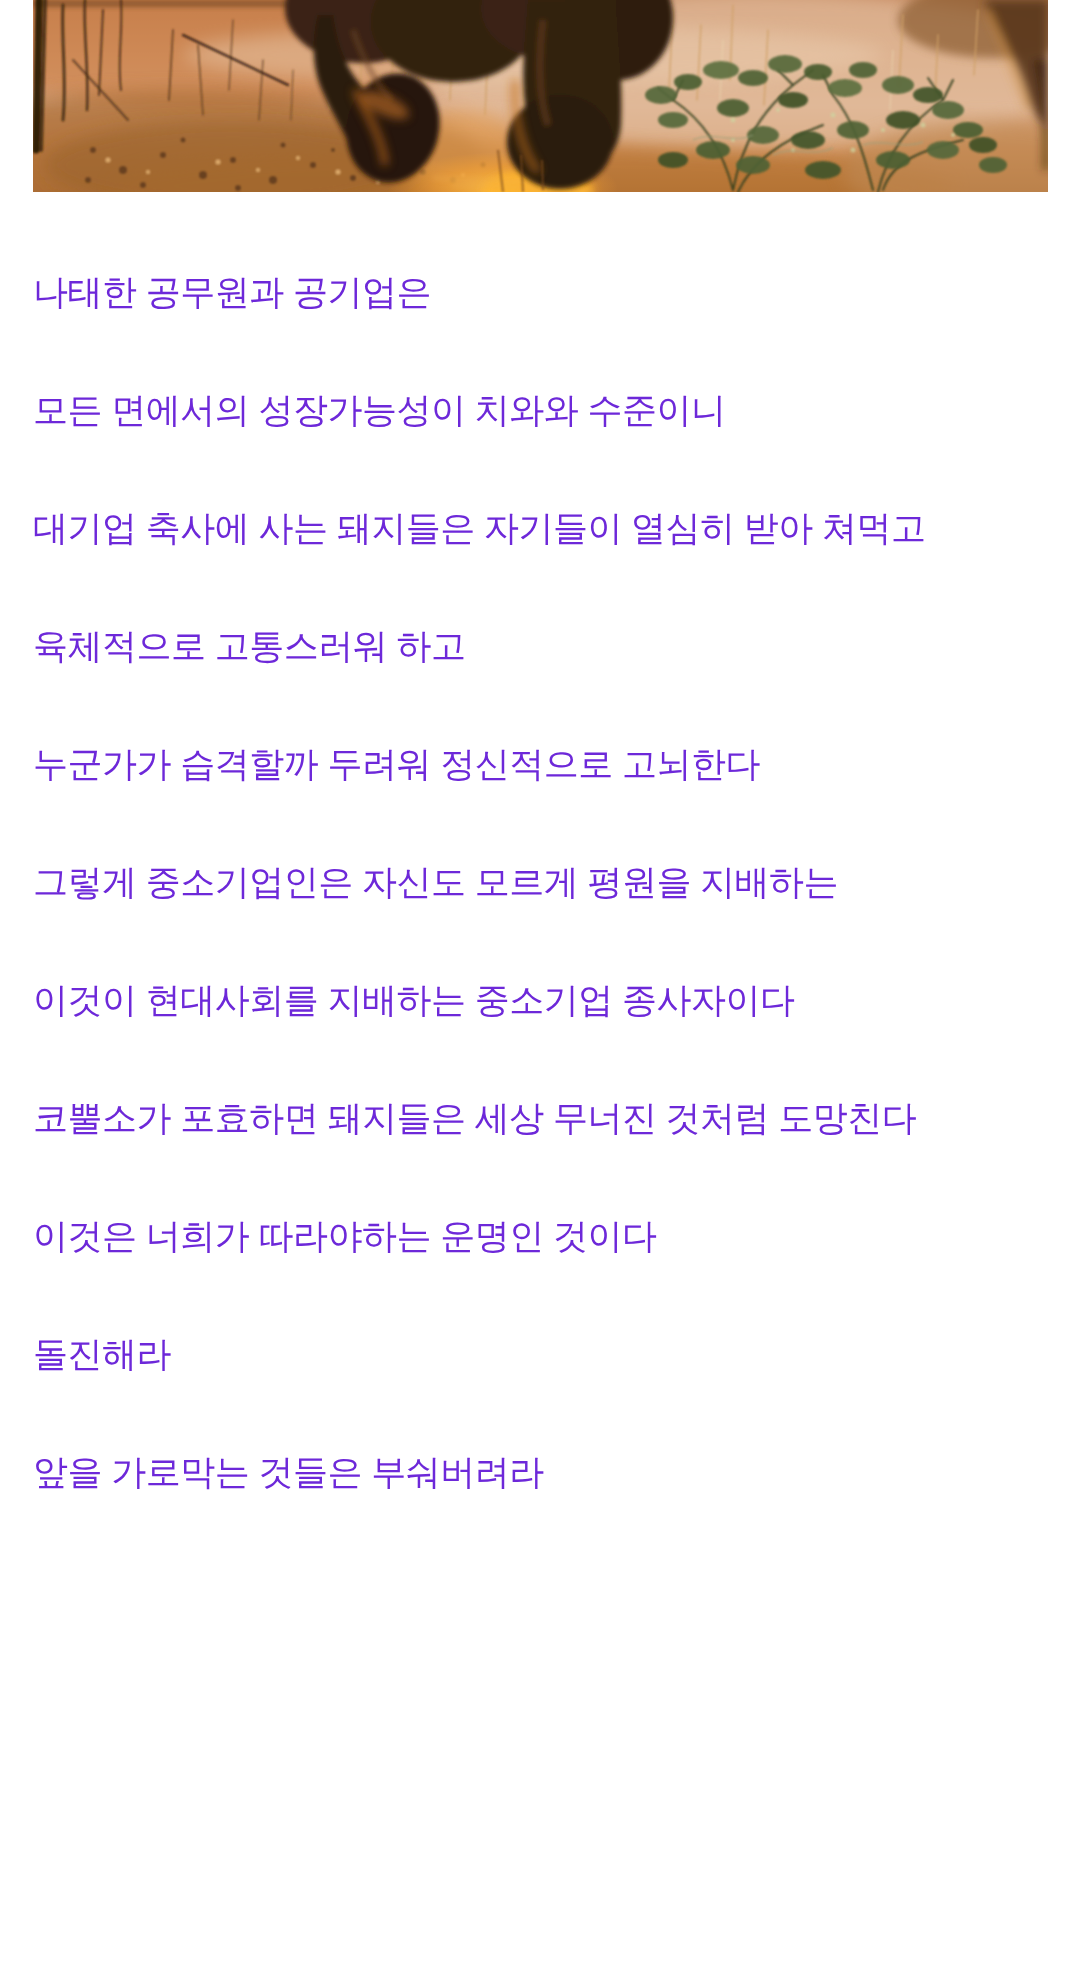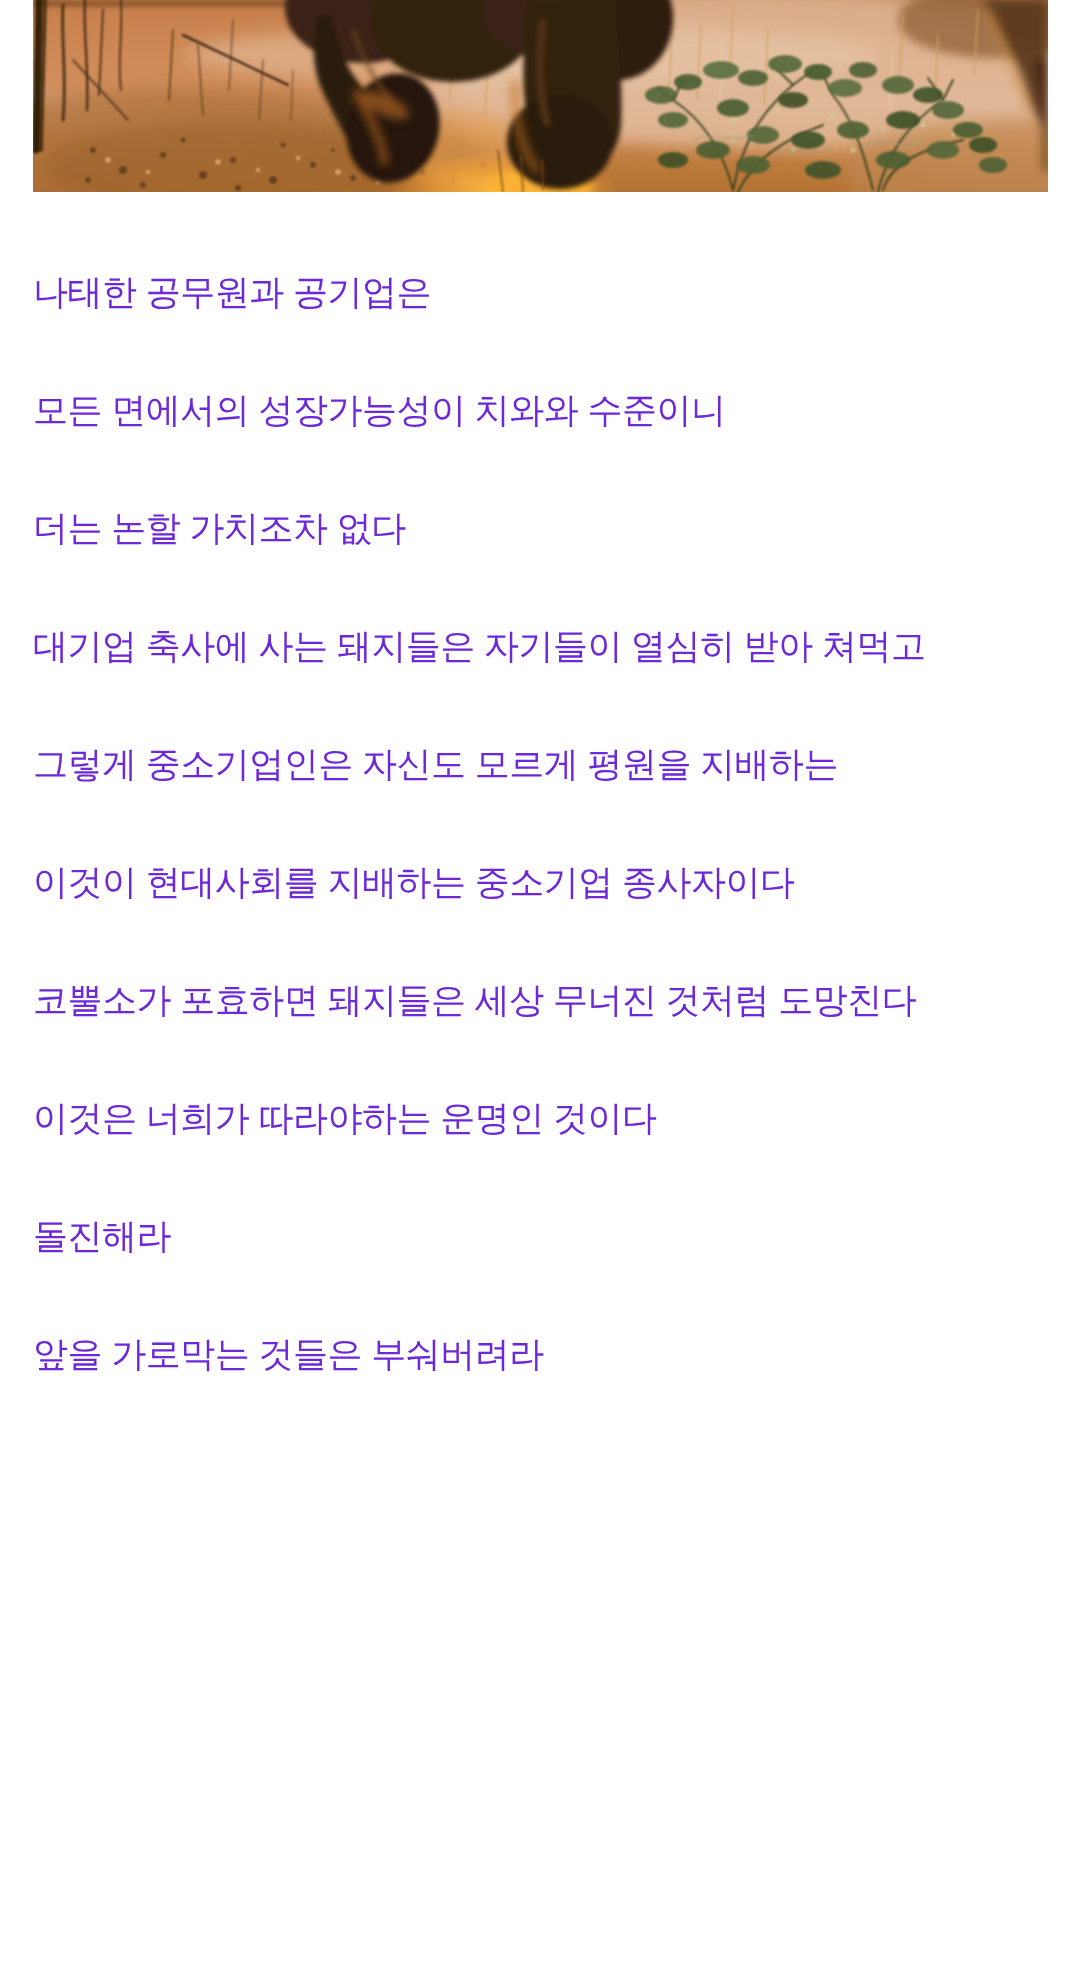--- a/index.html
+++ b/index.html
@@ -251,22 +251,23 @@
         <path d="M470,192 L465,150"></path>
           <path d="M490,192 L488,155"></path>
           <path d="M510,190 L509,160"></path>
       </g>
     </svg>
   </figure>
 
   <div class="body-text">
     <p>나태한 공무원과 공기업은</p>
     <p>모든 면에서의 성장가능성이 치와와 수준이니</p>
-    <p>더는 논할 가치조차 없다</p>
     <p>대기업 축사에 사는 돼지들은 자기들이 열심히 받아 쳐먹고</p>
+    <p>육체적으로 고통스러워 하고</p>
+    <p>누군가가 습격할까 두려워 정신적으로 고뇌한다</p>
     <p>그렇게 중소기업인은 자신도 모르게 평원을 지배하는</p>
     <p>이것이 현대사회를 지배하는 중소기업 종사자이다</p>
     <p>코뿔소가 포효하면 돼지들은 세상 무너진 것처럼 도망친다</p>
     <p>이것은 너희가 따라야하는 운명인 것이다</p>
     <p>돌진해라</p>
     <p>앞을 가로막는 것들은 부숴버려라</p>
   </div>
 
 </div>
 

